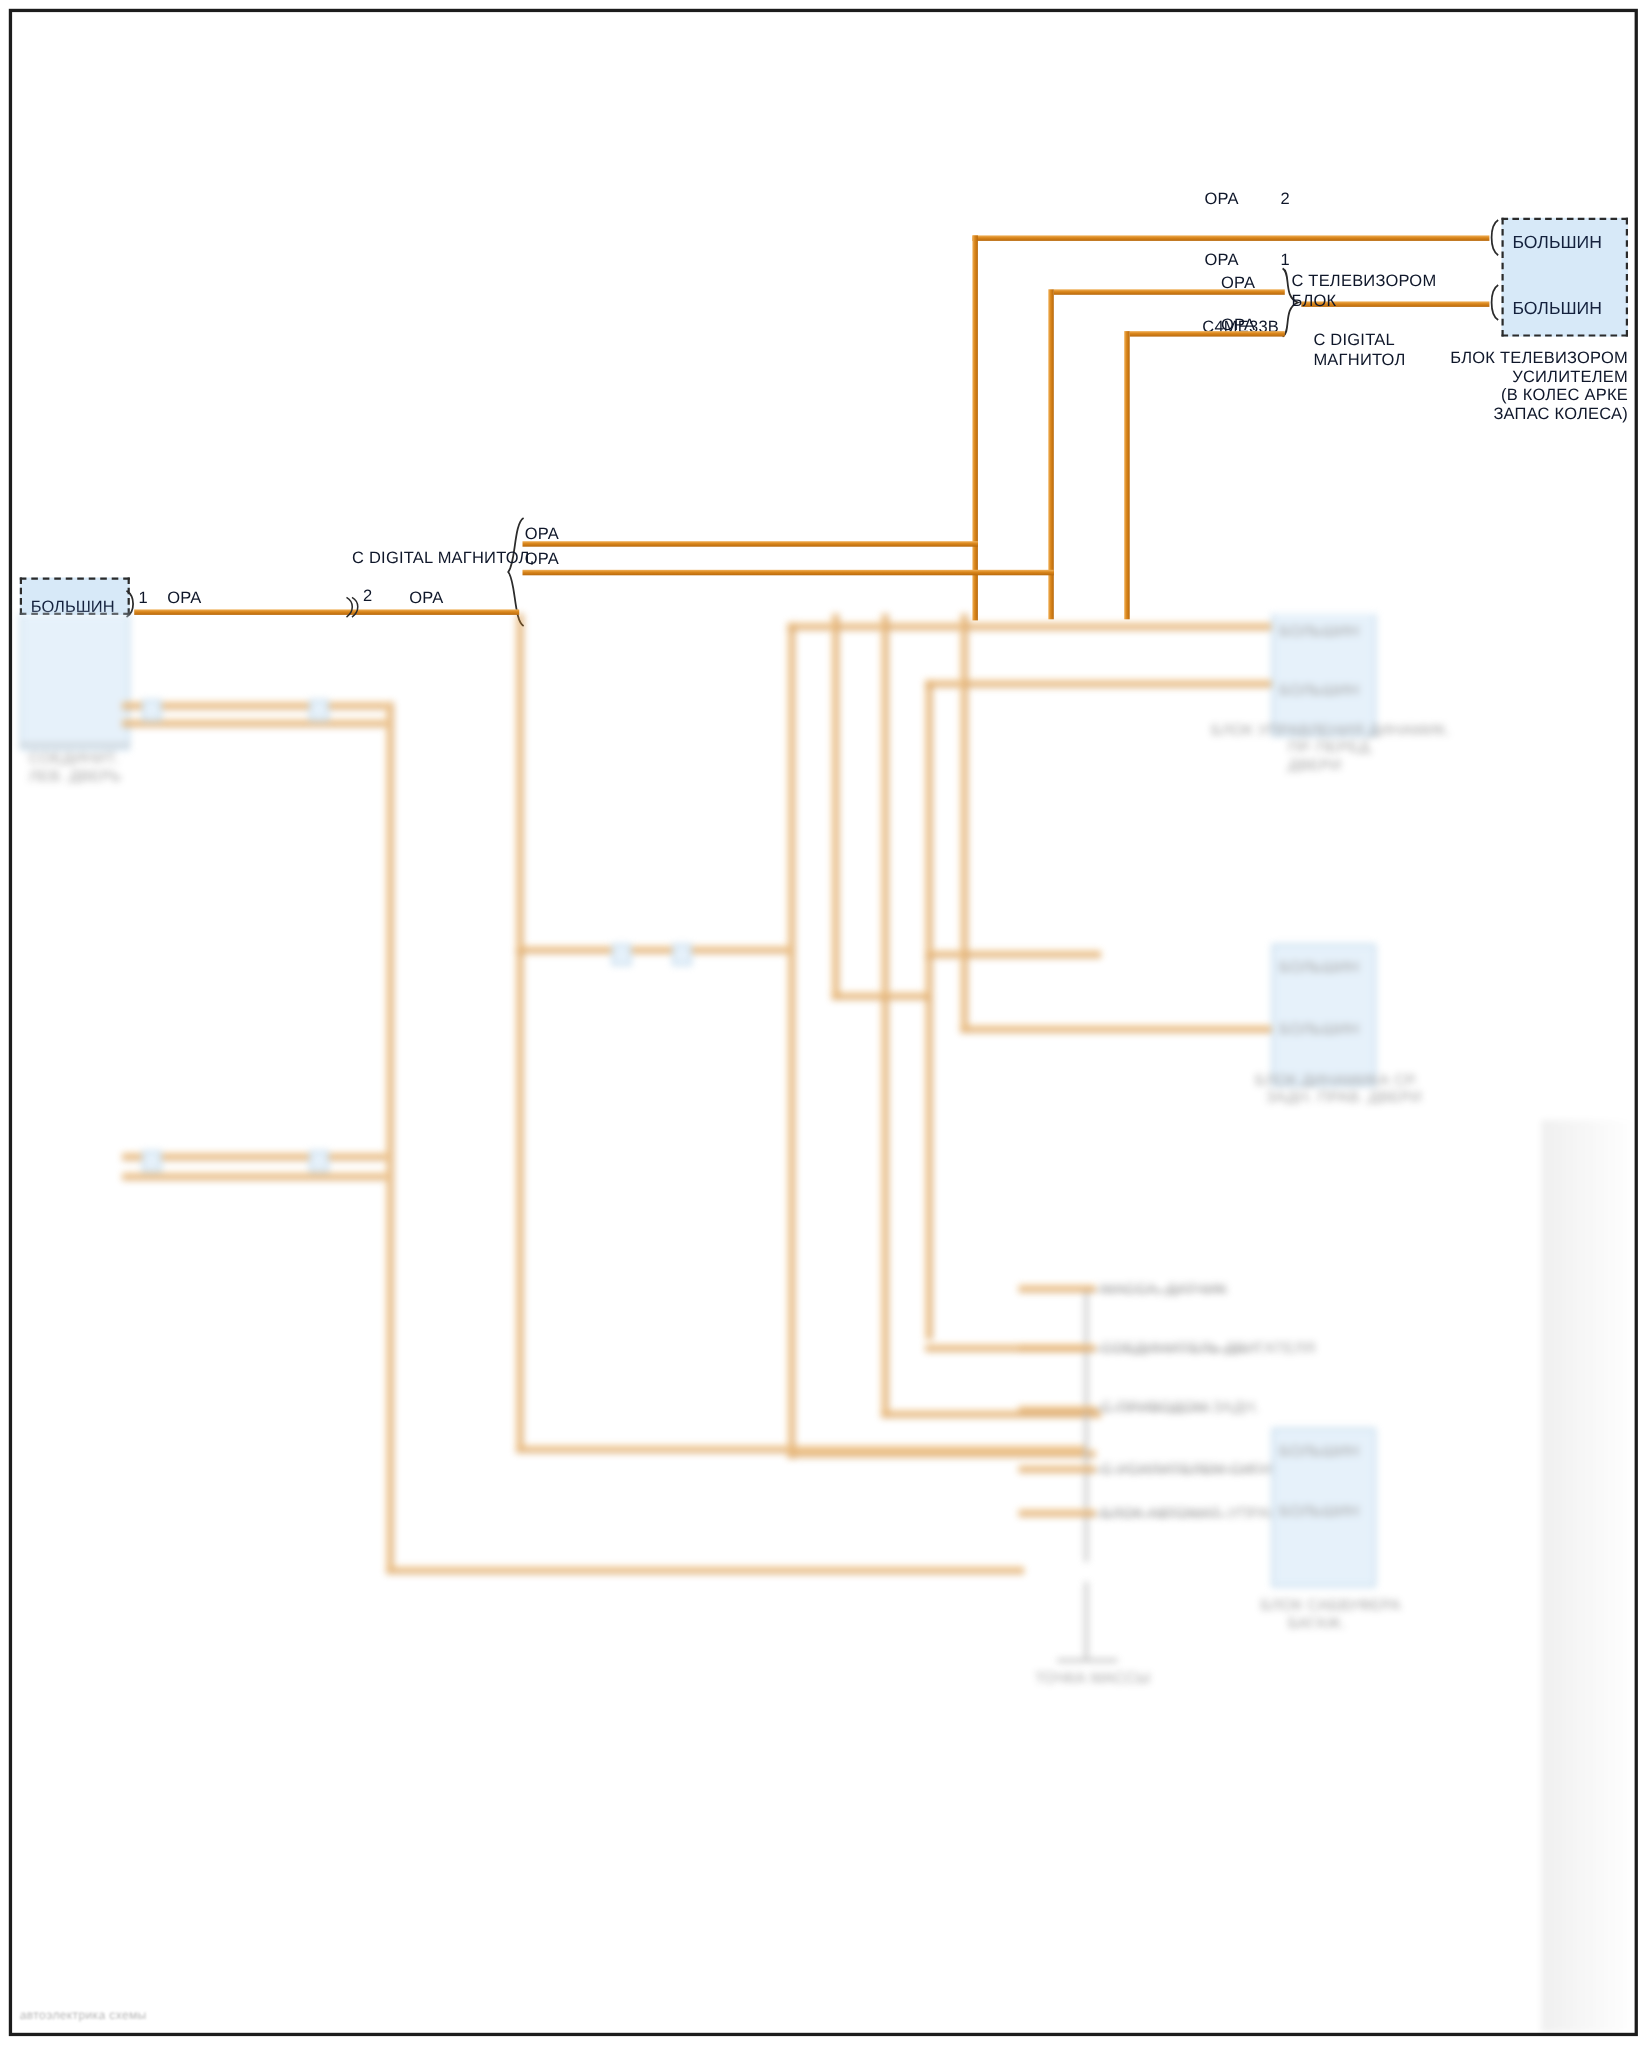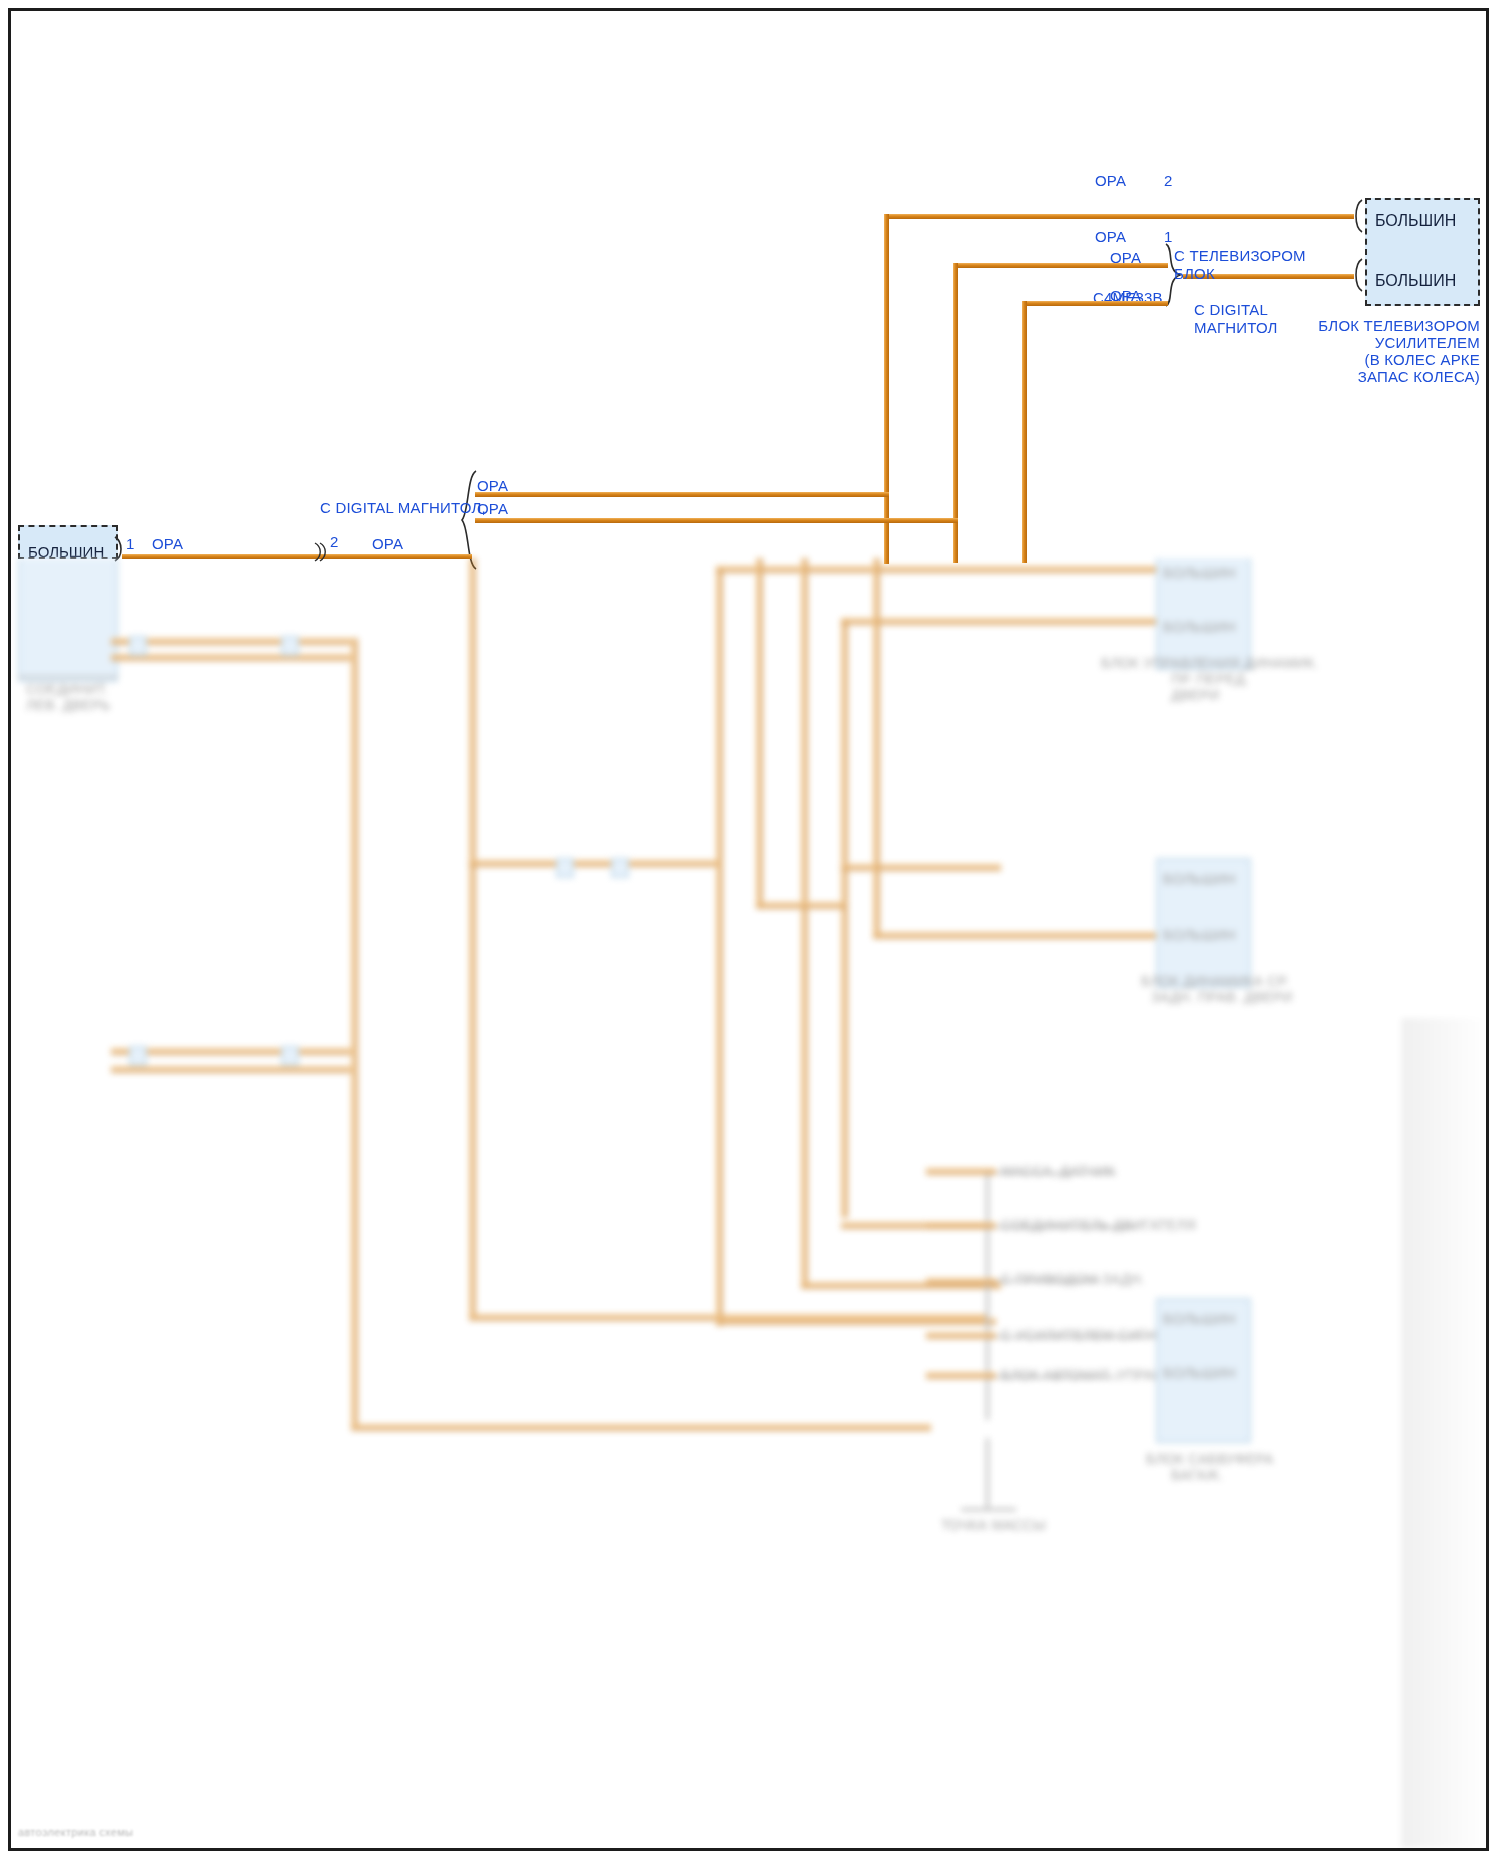--- a/index.html
+++ b/index.html
@@ -27,21 +27,21 @@
   .wire{
     position:absolute;
     background:#e08b1e;
     background:linear-gradient(180deg,#f0b15a 0%,#d9851a 45%,#b8690d 100%);
   }
   .wire.v{
     background:linear-gradient(90deg,#f0b15a 0%,#d9851a 45%,#b8690d 100%);
   }
   .lbl{
     position:absolute;
-    color:#1d4ed8;
+    color:#0f172a;
     font-size:15px;
     line-height:18px;
     white-space:pre;
     letter-spacing:.2px;
   }
   .lbl.sm{font-size:14px;}
   .lbl.pin{font-size:15px;}
   .lbl.rt{text-align:right;}
   .conn{
     position:absolute;

